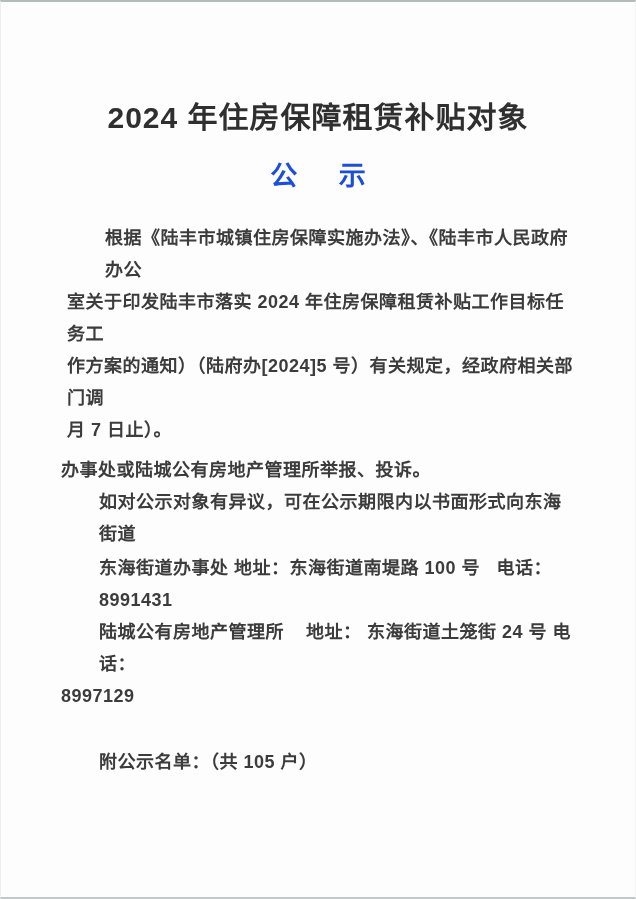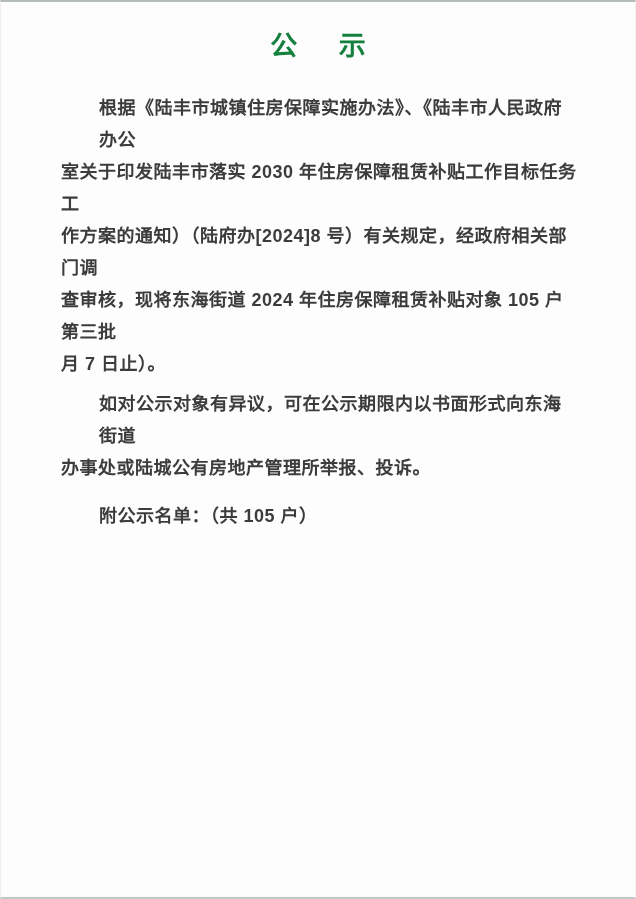--- a/index.html
+++ b/index.html
@@ -27,67 +27,72 @@
   .title {
     margin: 94px 0 0 0;
     font-size: 30px;
     line-height: 44px;
     letter-spacing: 1px;
     text-align: center;
     color: #2f2f2f;
     font-weight: 700;
   }
   .subtitle {
-    margin-top: 24px;
+    margin-top: 16px;
     font-size: 27px;
     line-height: 40px;
     text-align: center;
     word-spacing: 34px;
-    color: #15803d;
+    color: #1d4ed8;
   }
   .content {
     padding: 0 56px 0 60px;
     font-size: 18px;
     letter-spacing: 0.5px;
   }
   .line {
     line-height: 32px;
     white-space: pre-wrap;
   }
   .line.indent {
     padding-left: 38px;
   }
   .para { margin: 0; }
-  .para.p1 { margin-top: 26px; }
+  .para.p1 { margin-top: 26px; margin-left: 6px; }
   .para.p2 { margin-top: 8px; }
   .para.contact { margin-top: 2px; }
-  .para.attachment { margin-top: 16px; }
+  .para.attachment { margin-top: 34px; }
 </style>
 </head>
 <body>
 
 <div class="page">
 
+  <h1 class="title">2024 年住房保障租赁补贴对象</h1>
 
   <div class="subtitle">公 示</div>
 
   <div class="content">
 
     <div class="para p1">
       <div class="line indent">根据《陆丰市城镇住房保障实施办法》、《陆丰市人民政府办公</div>
-      <div class="line">室关于印发陆丰市落实 2030 年住房保障租赁补贴工作目标任务工</div>
-      <div class="line">作方案的通知）（陆府办[2024]8 号）有关规定，经政府相关部门调</div>
-      <div class="line">查审核，现将东海街道 2024 年住房保障租赁补贴对象 105 户第三批</div>
+      <div class="line">室关于印发陆丰市落实 2024 年住房保障租赁补贴工作目标任务工</div>
+      <div class="line">作方案的通知）（陆府办[2024]5 号）有关规定，经政府相关部门调</div>
       <div class="line">月 7 日止）。</div>
     </div>
 
     <div class="para p2">
+      <div class="line">办事处或陆城公有房地产管理所举报、投诉。</div>
       <div class="line indent">如对公示对象有异议，可在公示期限内以书面形式向东海街道</div>
-      <div class="line">办事处或陆城公有房地产管理所举报、投诉。</div>
     </div>
 
+    <div class="para contact">
+      <div class="line indent">东海街道办事处 地址：东海街道南堤路 100 号   电话：8991431</div>
+      <div class="line indent">陆城公有房地产管理所    地址： 东海街道土笼街 24 号 电话：</div>
+      <div class="line">8997129</div>
+    </div>
 
     <div class="para attachment">
       <div class="line indent">附公示名单：（共 105 户）</div>
     </div>
 
   </div>
 </div>
 
 </body></html>

